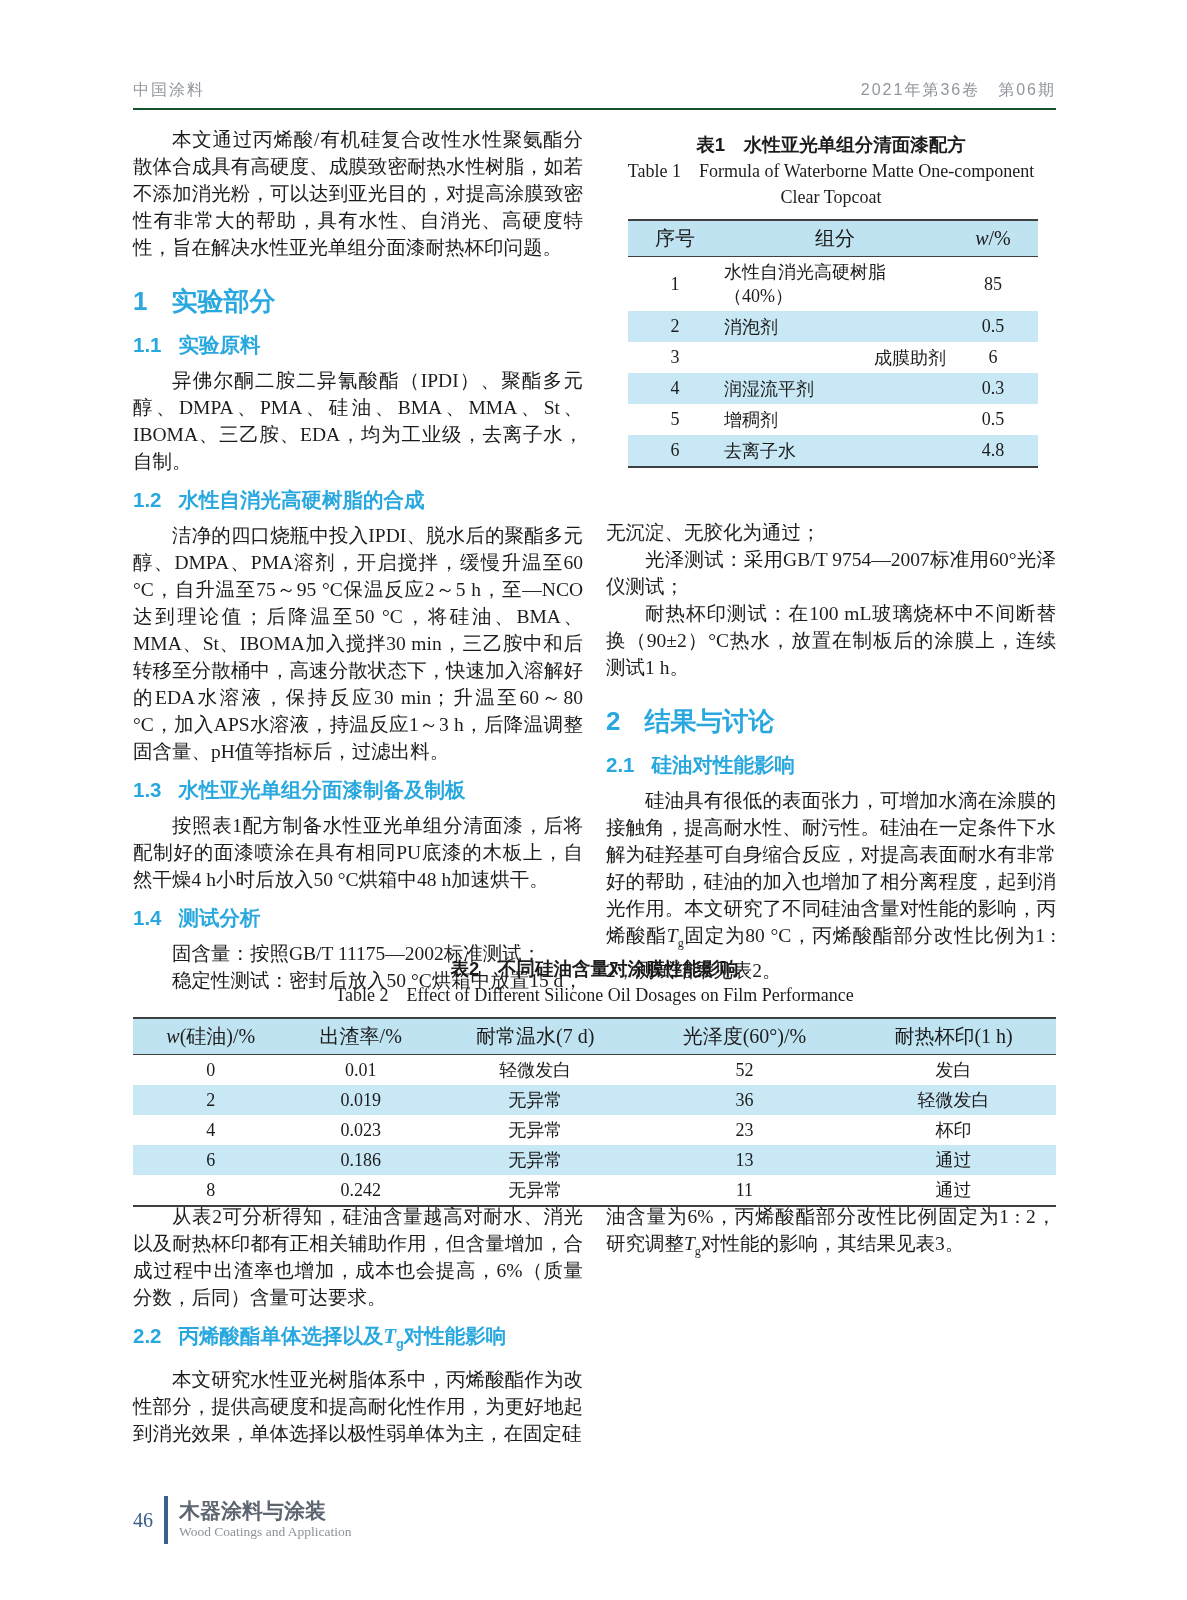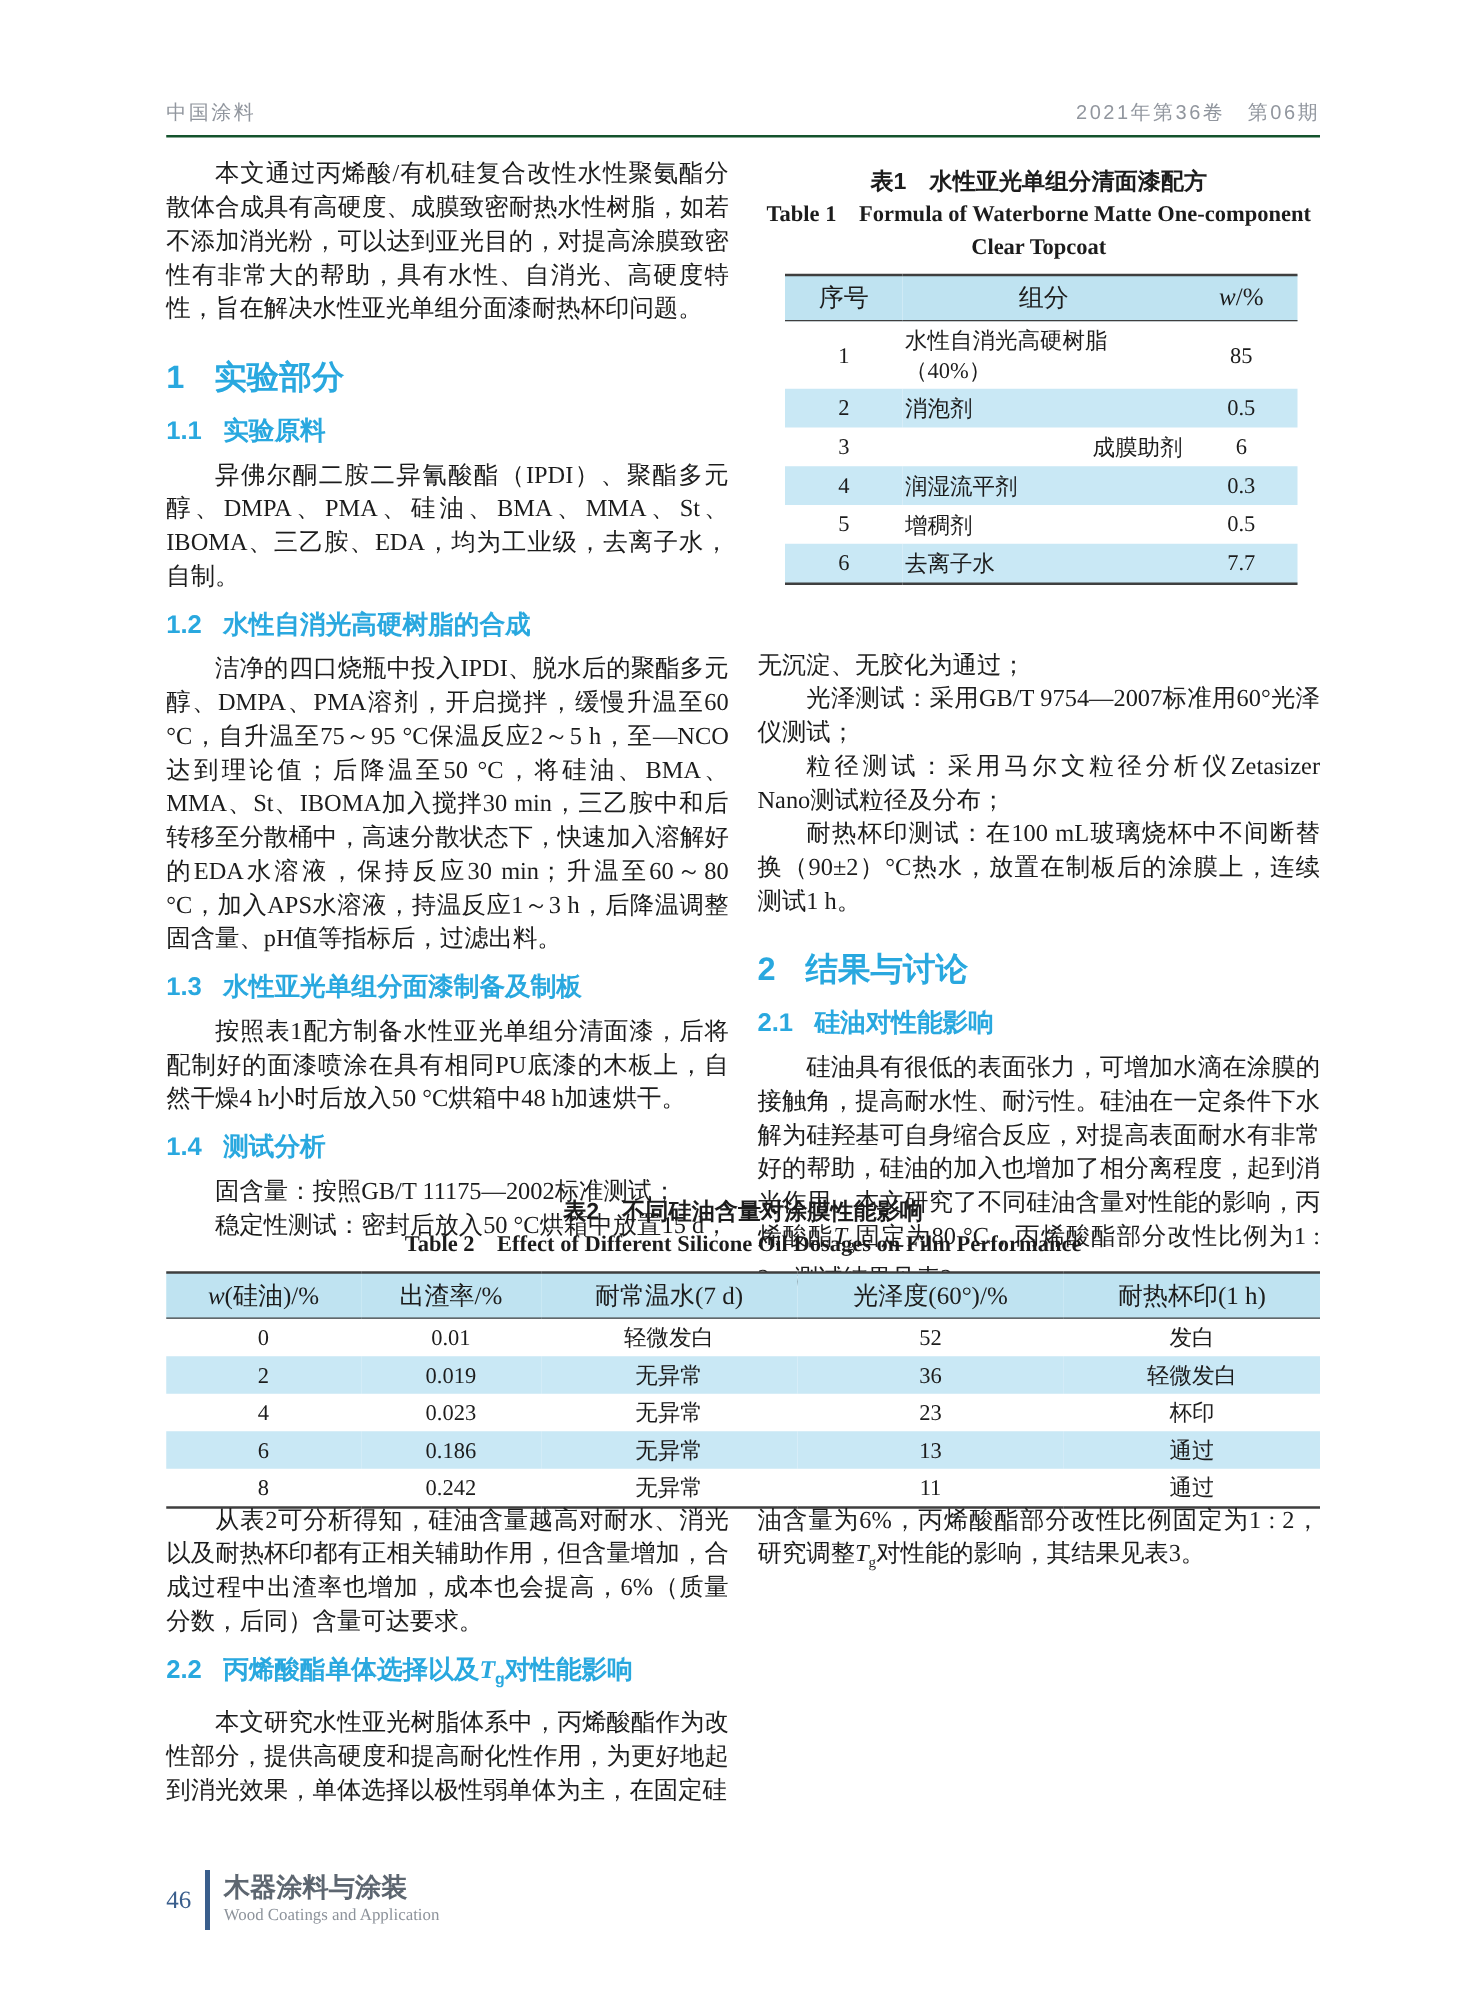--- a/index.html
+++ b/index.html
@@ -40,21 +40,21 @@
   }
   .h2 .num{margin-right:17px;}
   .h2 i{font-family:"Liberation Serif",serif;}
   sub{font-size:0.62em;}
   
   .tbl-title-cn{
     font-family:"Liberation Sans",sans-serif;font-weight:bold;font-size:18.5px;
     text-align:center;line-height:26px;margin-top:6px;
   }
   .tbl-title-en{
-    font-weight:bold;font-size:18px;text-align:center;line-height:26px;
+    font-weight:normal;font-size:18px;text-align:center;line-height:26px;
   }
   table{border-collapse:collapse;border-top:2px solid var(--rule);border-bottom:2px solid var(--rule);}
   .t1{width:calc(100% - 40px);margin:9px 18px 0 22px;font-size:18px;}
   .t2{width:100%;margin-top:9px;font-size:18px;}
   th{
     background:var(--table-header-bg);font-weight:normal;font-size:20px;
     border-bottom:1.5px solid var(--rule);padding:4px 2px;height:24px;
   }
   .t1 td{padding:3px 2px;height:25px;}
   .t2 td{padding:3px 2px;height:23px;text-align:center;}
@@ -153,28 +153,27 @@
               <td style="text-align: center;">0.3</td>
             </tr>
             <tr>
               <td style="text-align: center;">5</td>
               <td style="text-align: left;">增稠剂</td>
               <td style="text-align: center;">0.5</td>
             </tr>
             <tr class="stripe">
               <td style="text-align: center;">6</td>
               <td style="text-align: left;">去离子水</td>
-              <td style="text-align: center;">7.7</td>
+              <td style="text-align: center;">4.8</td>
             </tr>
           </tbody>
       </table>
 
       <p class="body" style="margin-top:51px;">无沉淀、无胶化为通过；</p>
       <p class="body indent">光泽测试：采用GB/T 9754—2007标准用60°光泽仪测试；</p>
-      <p class="body indent">粒径测试：采用马尔文粒径分析仪Zetasizer Nano测试粒径及分布；</p>
       <p class="body indent">耐热杯印测试：在100 mL玻璃烧杯中不间断替换（90±2）°C热水，放置在制板后的涂膜上，连续测试1 h。</p>
 
       <div class="h1">
         <span class="num">2</span>
         <span>结果与讨论</span>
       </div>
       <div class="h2">
         <span class="num">2.1</span>
         <span>硅油对性能影响</span>
       </div>

